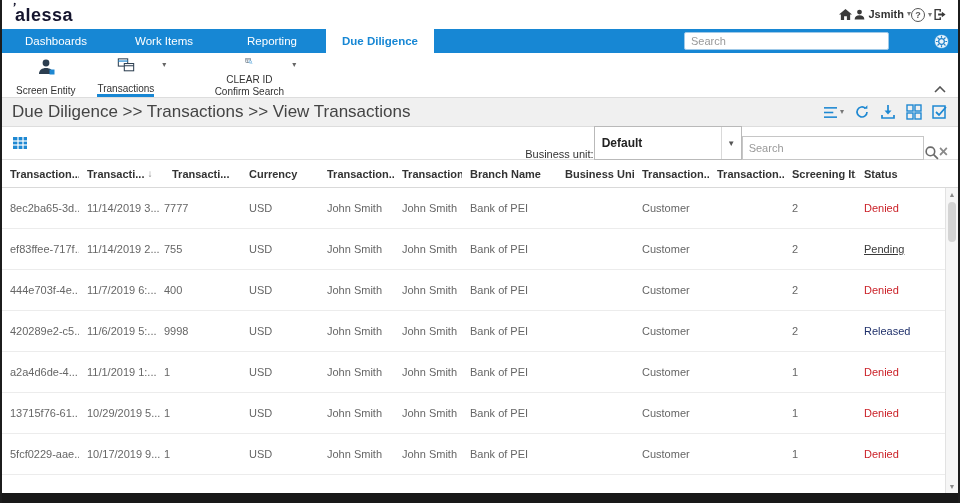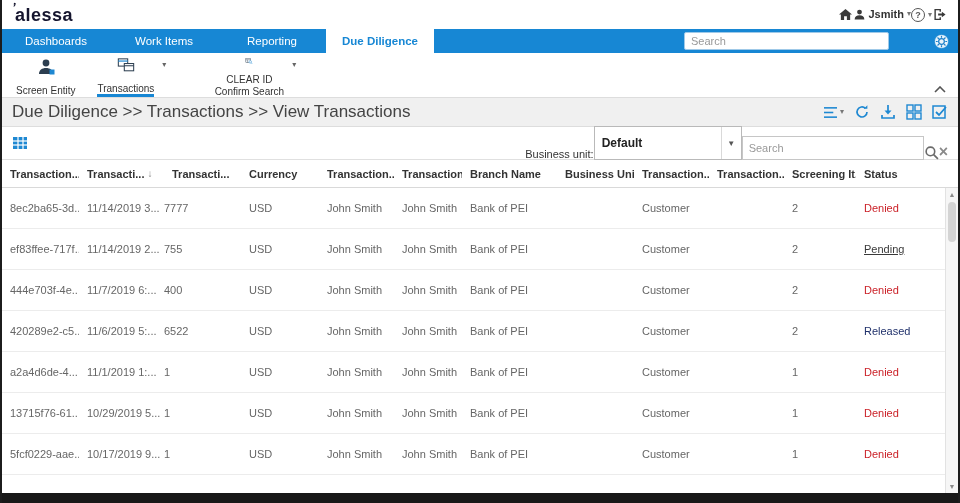--- a/index.html
+++ b/index.html
@@ -304,21 +304,21 @@
           <div class="td c6">Bank of PEI</div>
           <div class="td c7"></div>
           <div class="td c8">Customer</div>
           <div class="td c9"></div>
           <div class="td c10">2</div>
           <div class="td c11" style="color: rgb(203, 33, 40);">Denied</div>
         </div>
         <div class="tr">
           <div class="td c0">420289e2-c5...</div>
           <div class="td c1">11/6/2019 5:...</div>
-          <div class="td c2">6522</div>
+          <div class="td c2">9998</div>
           <div class="td c3">USD</div>
           <div class="td c4">John Smith</div>
           <div class="td c5">John Smith</div>
           <div class="td c6">Bank of PEI</div>
           <div class="td c7"></div>
           <div class="td c8">Customer</div>
           <div class="td c9"></div>
           <div class="td c10">2</div>
           <div class="td c11" style="color: rgb(32, 49, 107);">Released</div>
         </div>

